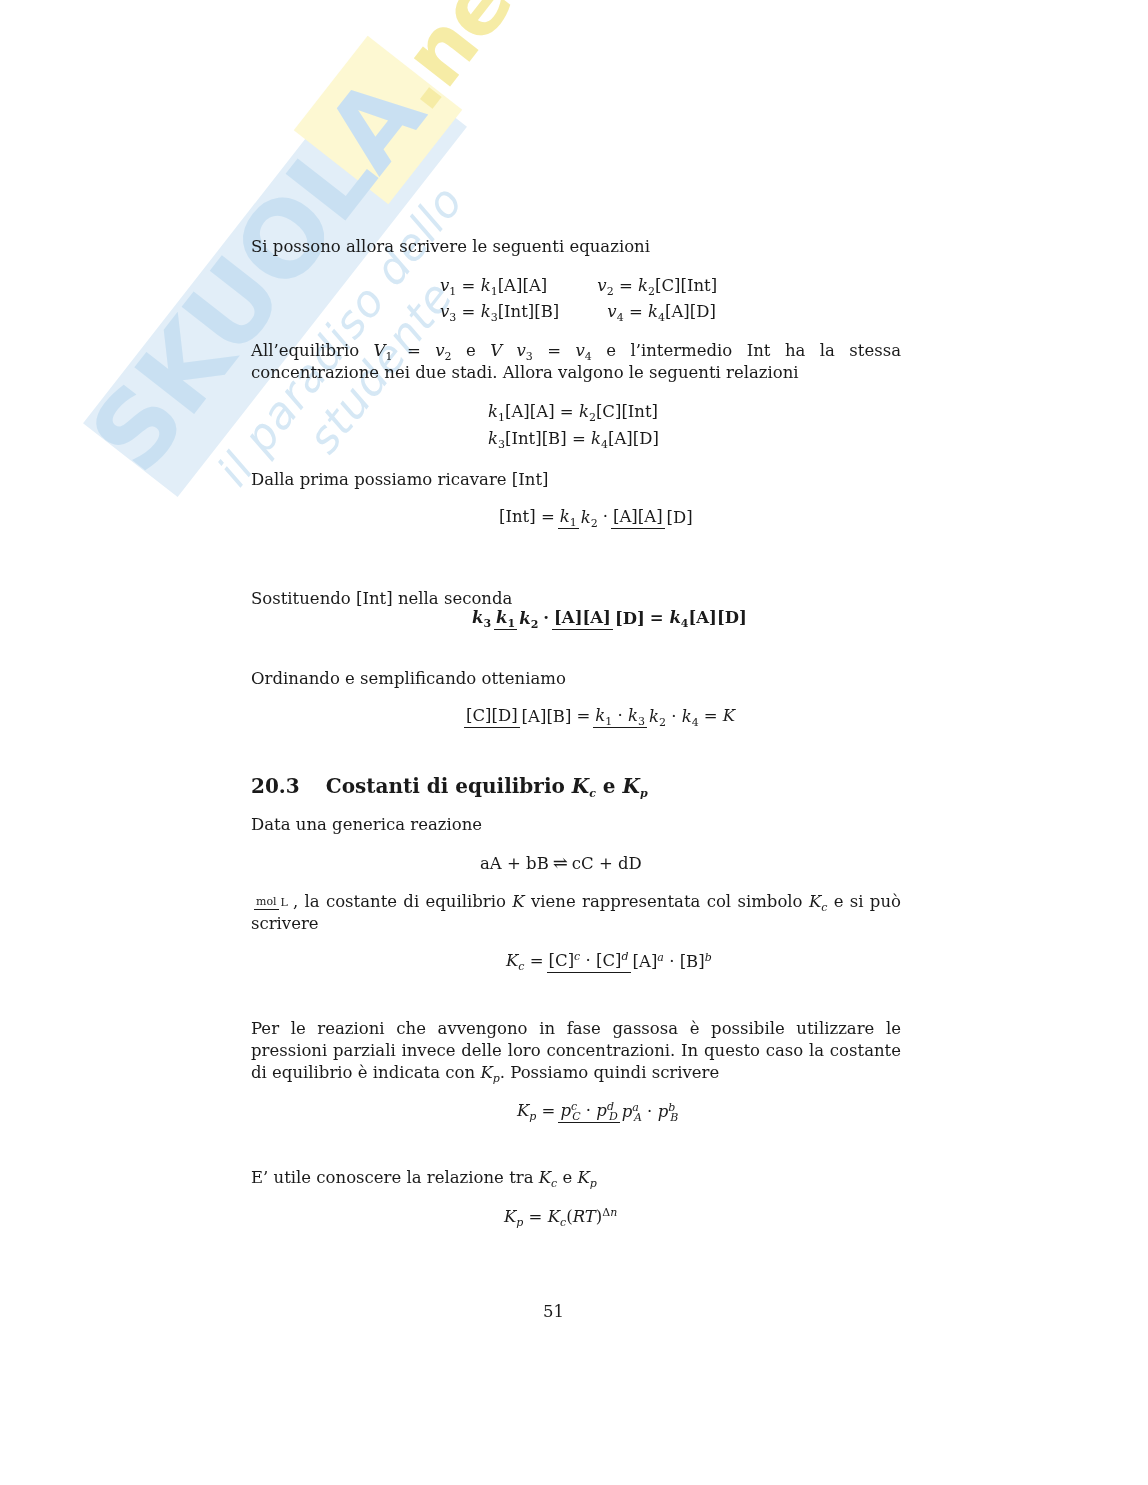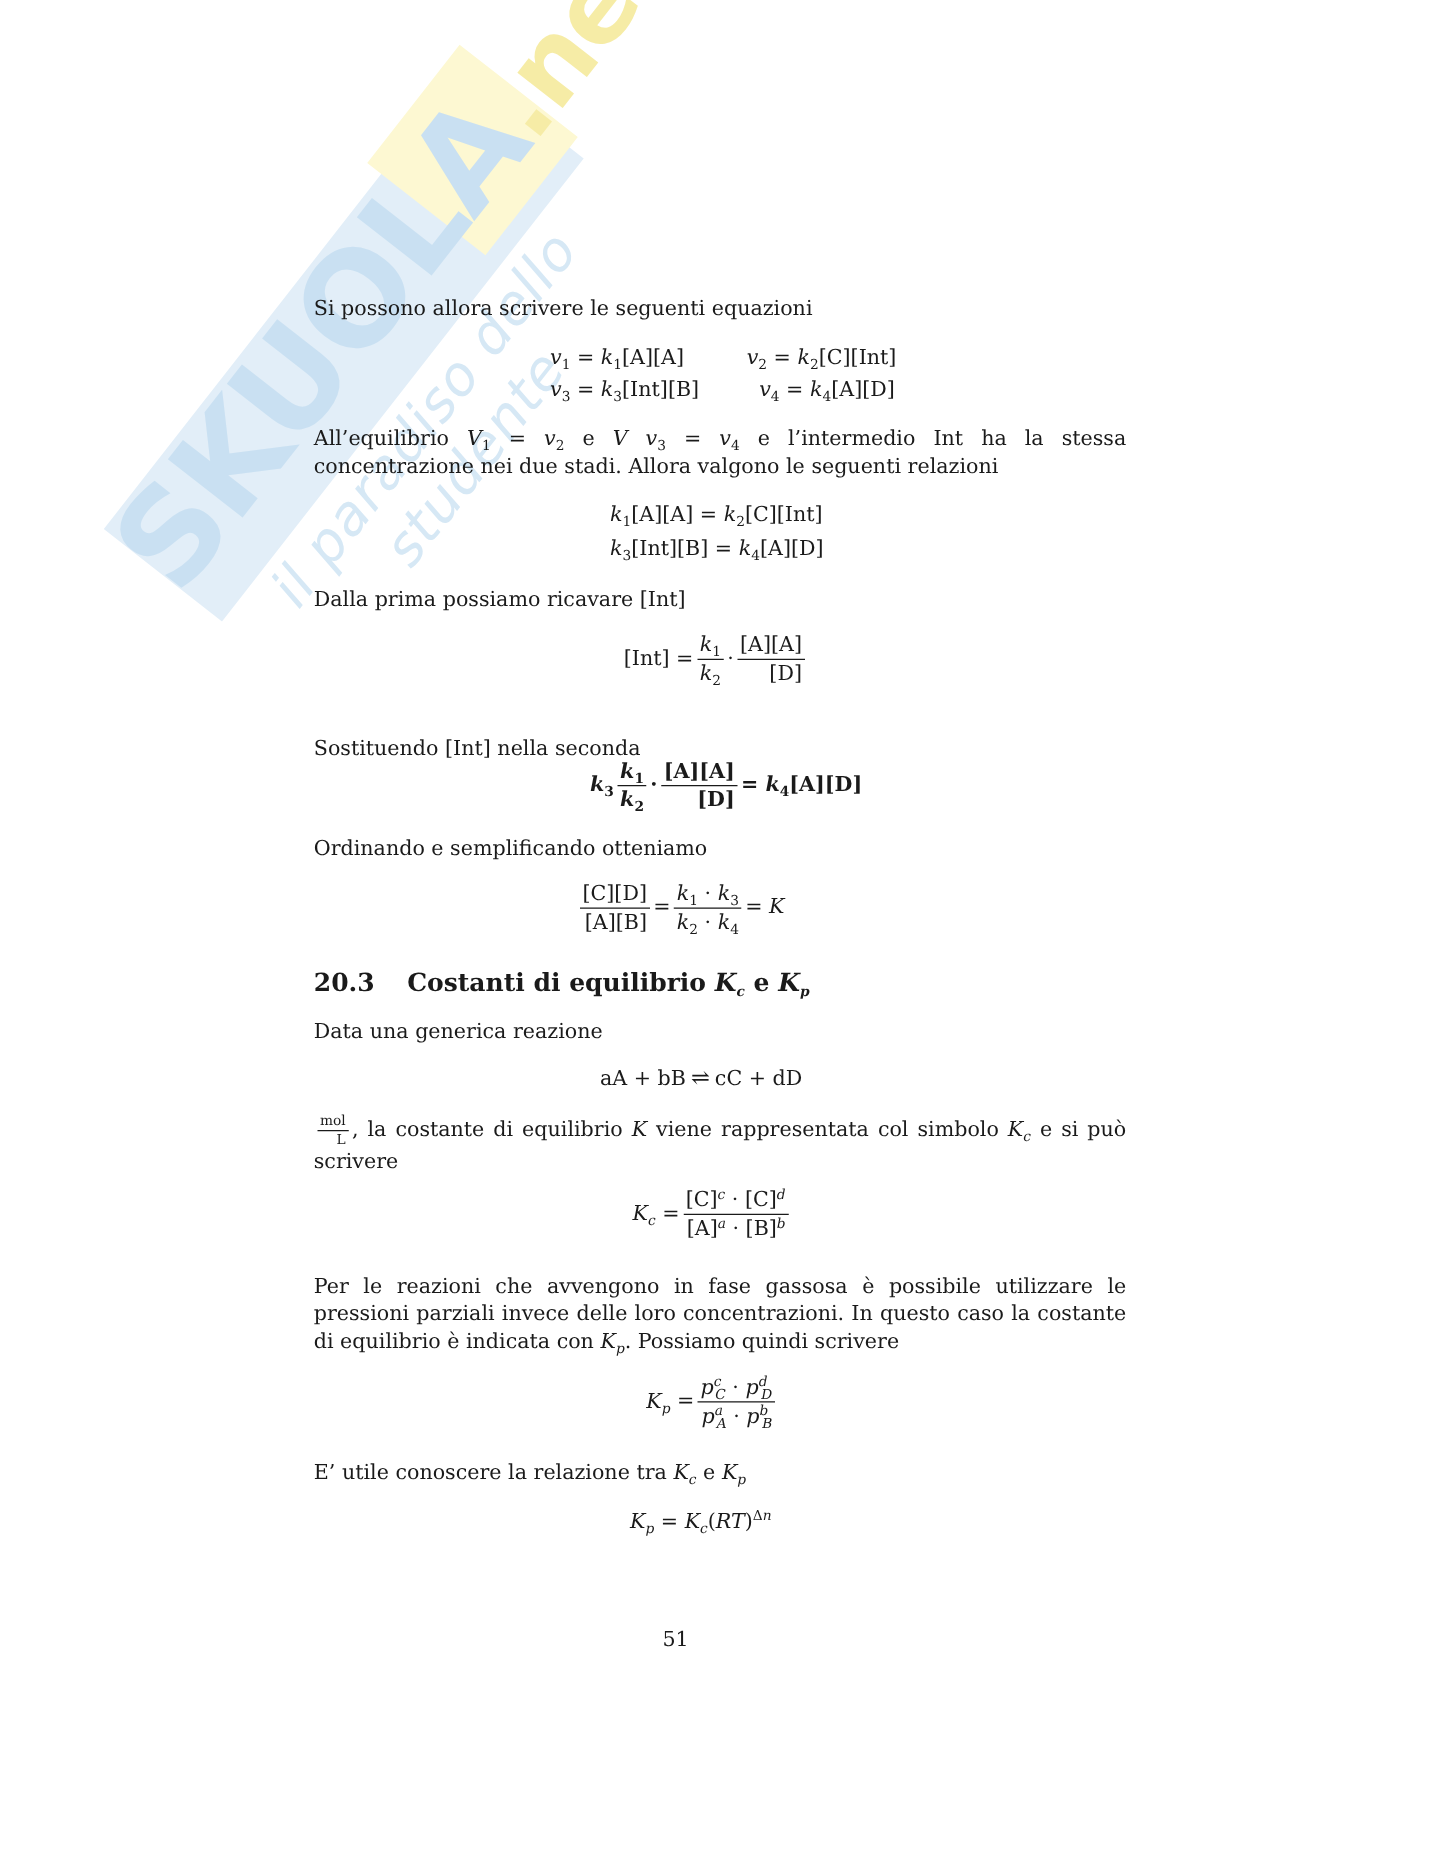--- a/index.html
+++ b/index.html
@@ -26,31 +26,31 @@
             font-size: 44px; color: #d6e8f5; letter-spacing: 1px; }
 
   
   .text { position: absolute; left: 251px; font-size: 16.5px; line-height: 22px; width: 650px;
           text-align: justify; }
   .eq { position: absolute; font-size: 16.5px; line-height: 22px; white-space: nowrap; }
   .mi { font-style: italic; }
   sub, sup { font-size: 11px; line-height: 0; }
   sub { vertical-align: -4px; }
   sup { vertical-align: 6px; }
-  .frac { display: inline-flex; flex-direction: column; align-items: flex-end; vertical-align: middle;
+  .frac { display: inline-flex; flex-direction: row; align-items: flex-start; vertical-align: middle;
           margin: 0 3px; }
   .frac .num { padding: 0 2px 1px; border-bottom: 1px solid #1a1a1a; line-height: 20px; }
   .frac .den { padding: 1px 2px 0; line-height: 20px; }
   .frac.small { font-size: 11px; }
   .frac.small .num, .frac.small .den { line-height: 12px; }
   .heading { position: absolute; left: 251px; top: 774px; font-weight: bold; font-size: 20px;
              white-space: nowrap; }
   .heading .num { margin-right: 26px; }
   .arrow { display: inline-block; font-size: 18px; margin: 0 4px; }
-  .pagenum { position: absolute; left: 530px; top: 1302px; font-size: 16.5px; }
+  .pagenum { position: absolute; left: 543px; top: 1302px; font-size: 16.5px; }
   table.eqtab { border-collapse: collapse; }
   table.eqtab td { padding: 0; height: 26px; }
 </style>
 </head>
 <body>
 
 <div class="page">
 
   <div class="wm">
     <div class="wm-band"></div>

